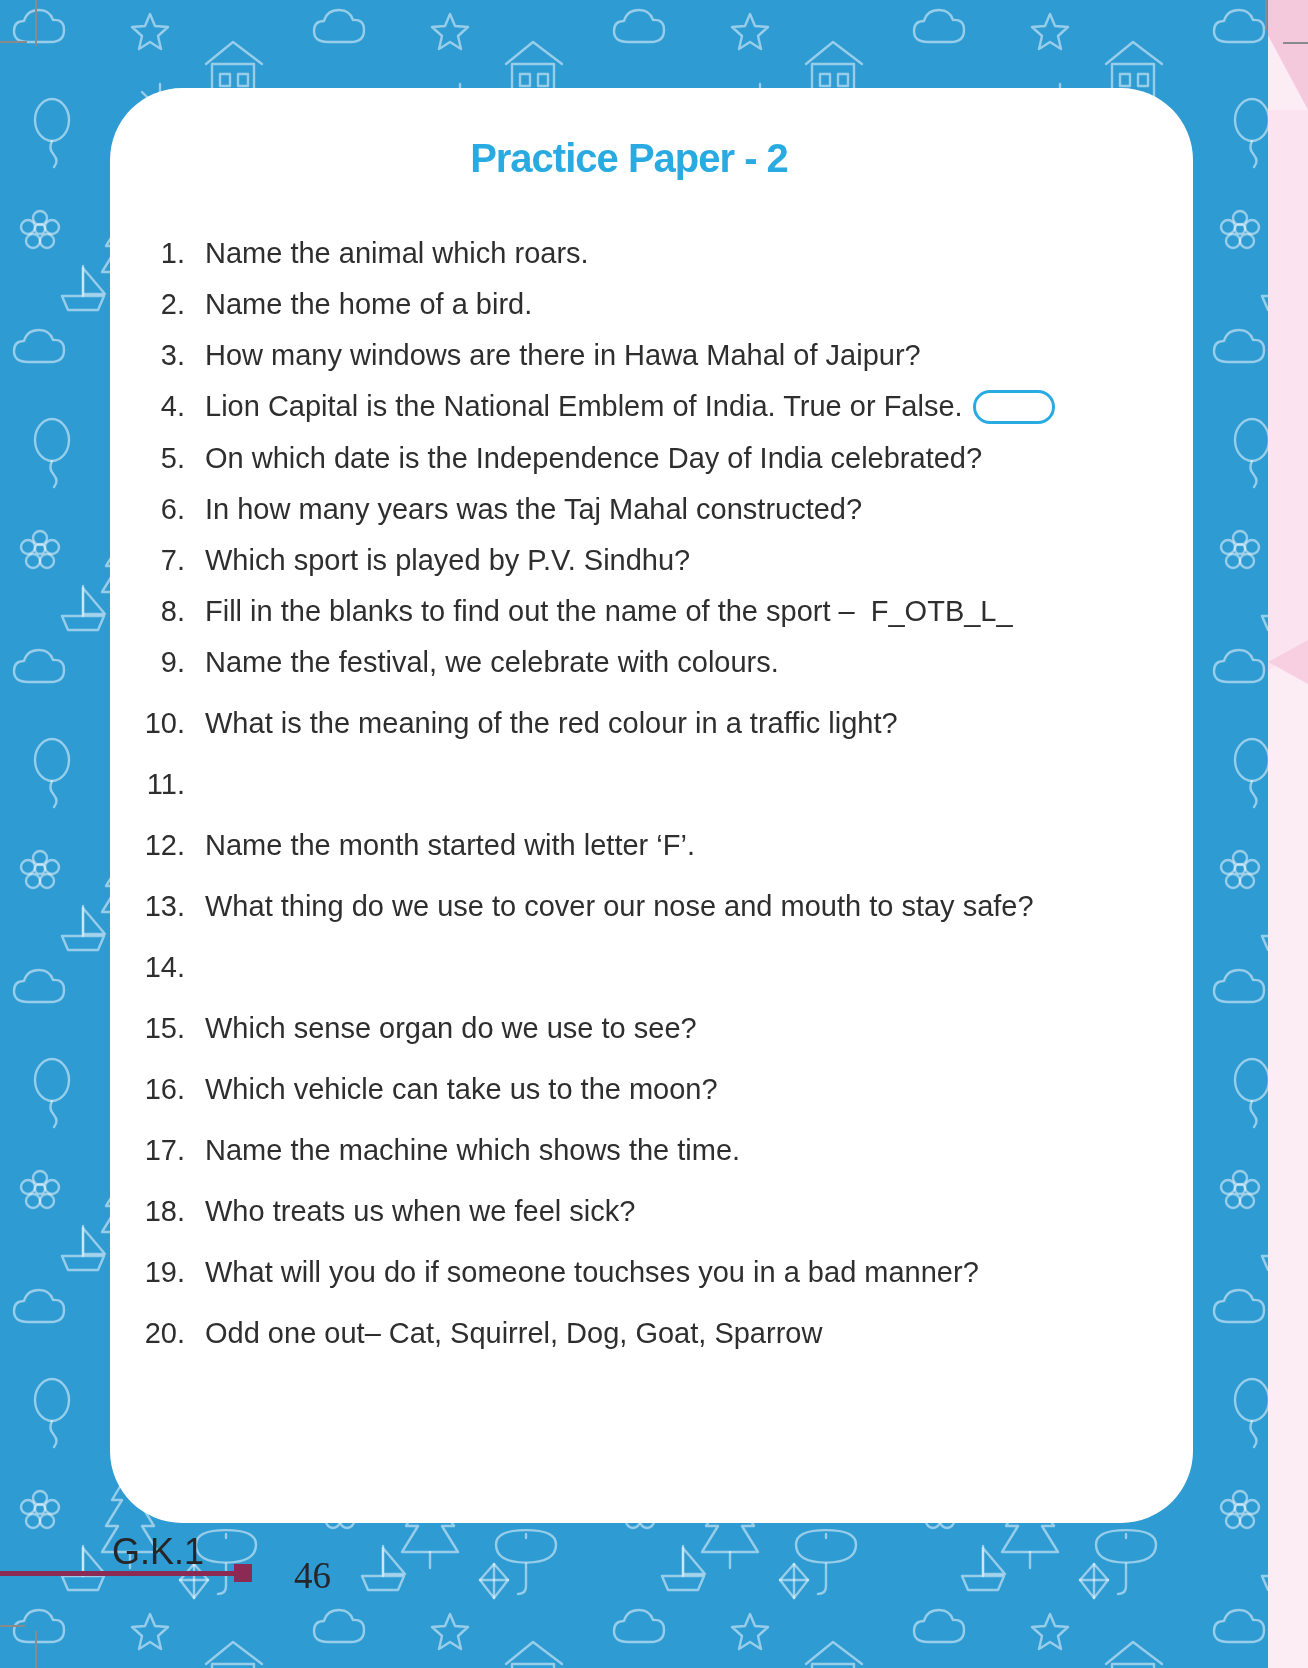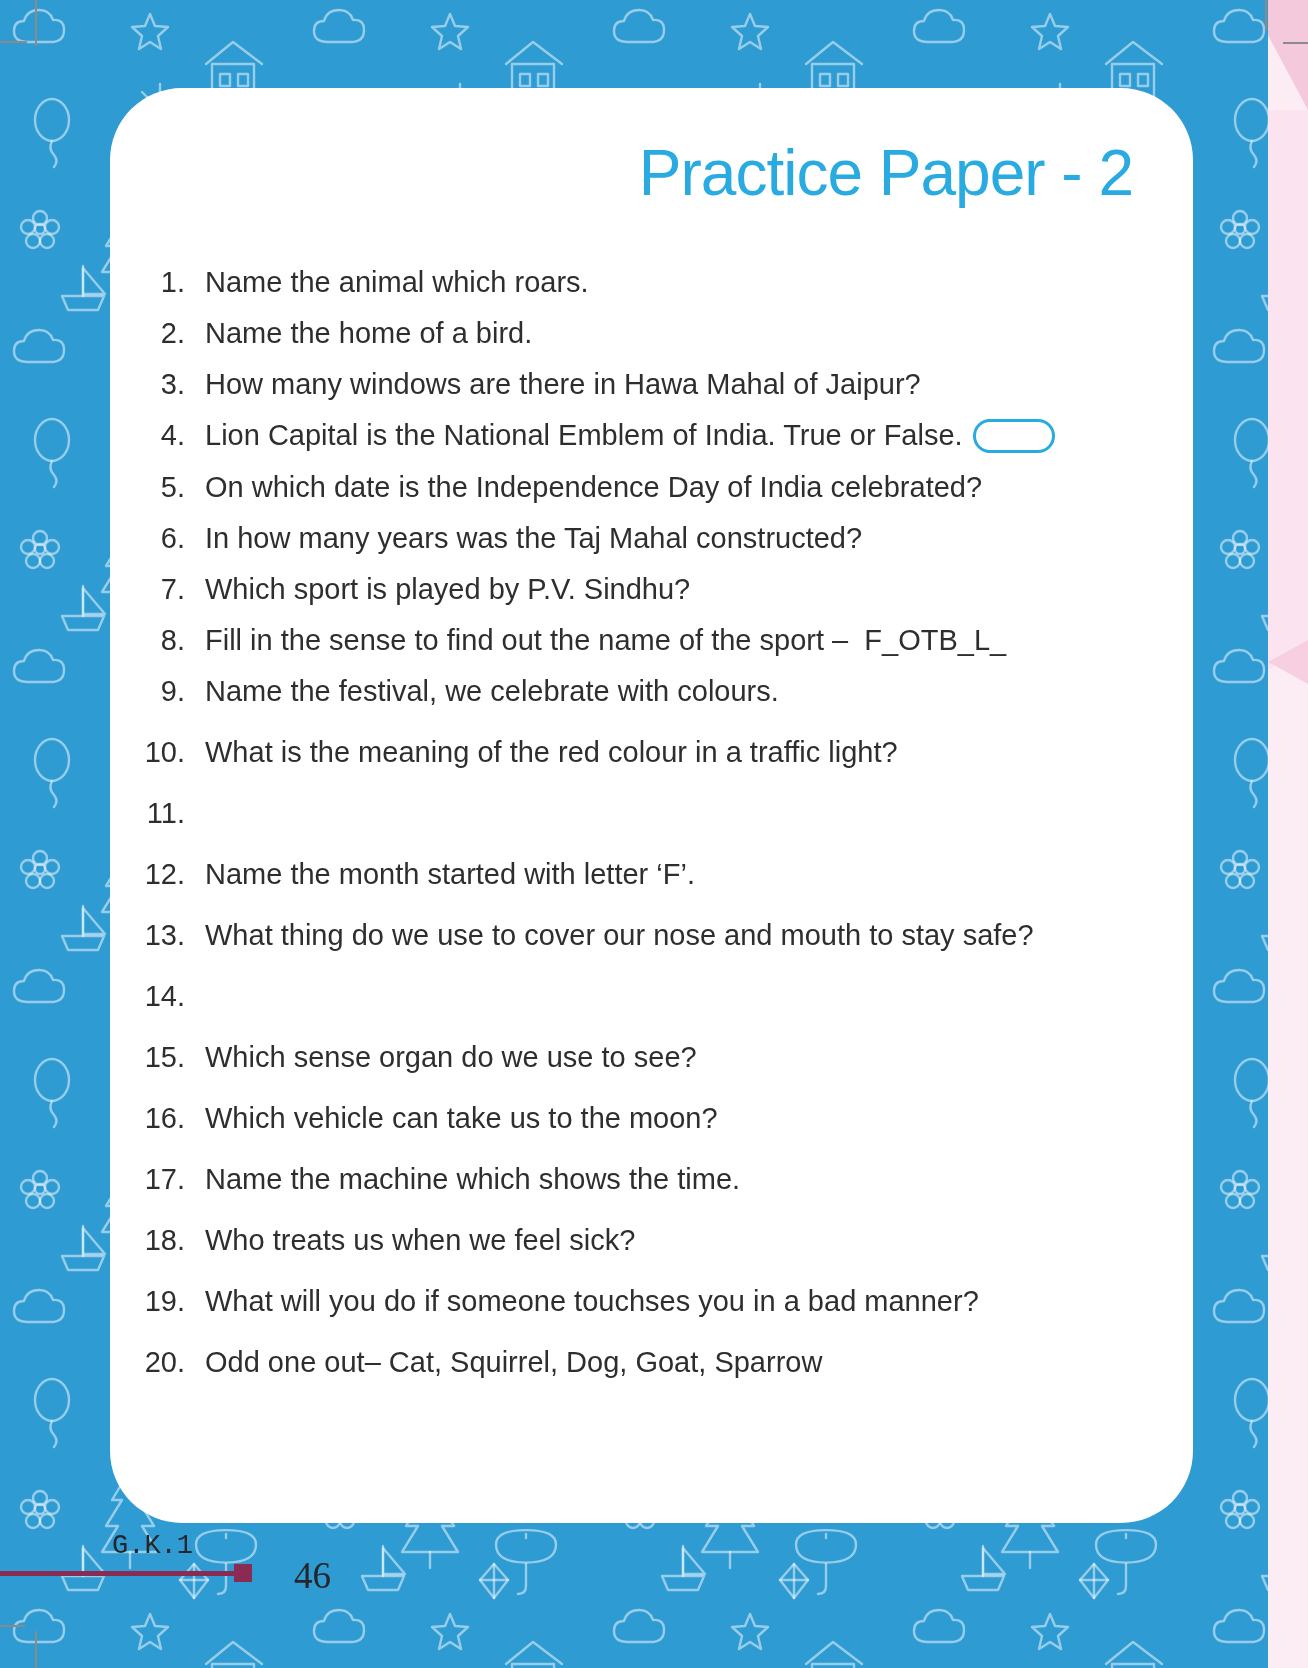--- a/index.html
+++ b/index.html
@@ -8,33 +8,33 @@
   .doodle-bg{position:absolute;left:0;top:0;z-index:0;}
   
   .pink-strip{position:absolute;right:0;top:0;width:40px;height:100%;background:#FCEDF4;z-index:1;overflow:hidden;}
   .wedge{position:absolute;left:0;width:100%;}
   .w1{top:0;height:110px;background:#F5C9DC;clip-path:polygon(0 0,100% 0,100% 100%,0 32%);}
   .w2{top:110px;height:560px;background:#FBE4EF;clip-path:polygon(0 0,100% 0,100% 96%,0 100%);}
   .w3{top:640px;height:44px;background:#F7CFE0;clip-path:polygon(0 50%,100% 0,100% 100%);}
   
   .card{position:absolute;left:110px;top:88px;width:1083px;height:1435px;background:#ffffff;
         border-radius:72px;z-index:2;box-sizing:border-box;padding:48px 60px 0 15px;}
-  .title{margin:0;text-align:right;font-size:64px;font-weight:normal;letter-spacing:-1px;
+  .title{margin:0;text-align:center;font-size:40px;font-weight:bold;letter-spacing:-1px;
          color:#29ABE2;font-family:"Liberation Sans",sans-serif;}
   .questions{list-style:none;margin:56px 0 0 0;padding:0;}
   .questions li{display:flex;align-items:flex-start;margin-bottom:28px;
                 font-size:29px;line-height:33px;color:#2E2E2E;}
   .questions li:nth-child(-n+8){margin-bottom:18px;}
   .qnum{flex:0 0 60px;text-align:right;}
   .qtext{margin-left:20px;white-space:pre-wrap;}
   .bubble{display:inline-block;width:76px;height:28px;border:3px solid #29ABE2;
           border-radius:17px;margin-left:10px;vertical-align:-8px;}
   
-  .gk{position:absolute;left:112px;top:1531px;font-family:Liberation Mono, monospace;
-      font-size:27px;color:#26262a;z-index:3;}
+  .gk{position:absolute;left:112px;top:1531px;font-family:Liberation Sans, sans-serif;
+      font-size:36px;color:#26262a;z-index:3;}
   .footer-rule{position:absolute;left:0;top:1571px;width:234px;height:5px;background:#8B2B54;z-index:3;}
   .footer-square{position:absolute;left:234px;top:1564px;width:18px;height:18px;background:#8B2B54;z-index:3;}
   .pagenum{position:absolute;left:258px;top:1554px;font-family:"Liberation Serif",serif;
            font-size:37px;color:#26262a;z-index:3;margin-left:36px;}
   
   .crop{position:absolute;background:#8a8a8a;z-index:4;}
   .tl-v{left:35px;top:0;width:2px;height:46px;}
   .tl-h{left:0;top:41px;width:27px;height:2px;}
   .tr-v{left:1265px;top:0;width:2px;height:30px;}
   .tr-h{left:1283px;top:42px;width:25px;height:2px;}
@@ -141,21 +141,21 @@
         <li>
           <span class="qnum">6.</span>
           <span class="qtext">In how many years was the Taj Mahal constructed?</span>
         </li>
         <li>
           <span class="qnum">7.</span>
           <span class="qtext">Which sport is played by P.V. Sindhu?</span>
         </li>
         <li>
           <span class="qnum">8.</span>
-          <span class="qtext">Fill in the sense to find out the name of the sport –  F_OTB_L_</span>
+          <span class="qtext">Fill in the blanks to find out the name of the sport –  F_OTB_L_</span>
         </li>
         <li>
           <span class="qnum">9.</span>
           <span class="qtext">Name the festival, we celebrate with colours.</span>
         </li>
         <li>
           <span class="qnum">10.</span>
           <span class="qtext">What is the meaning of the red colour in a traffic light?</span>
         </li>
         <li>

